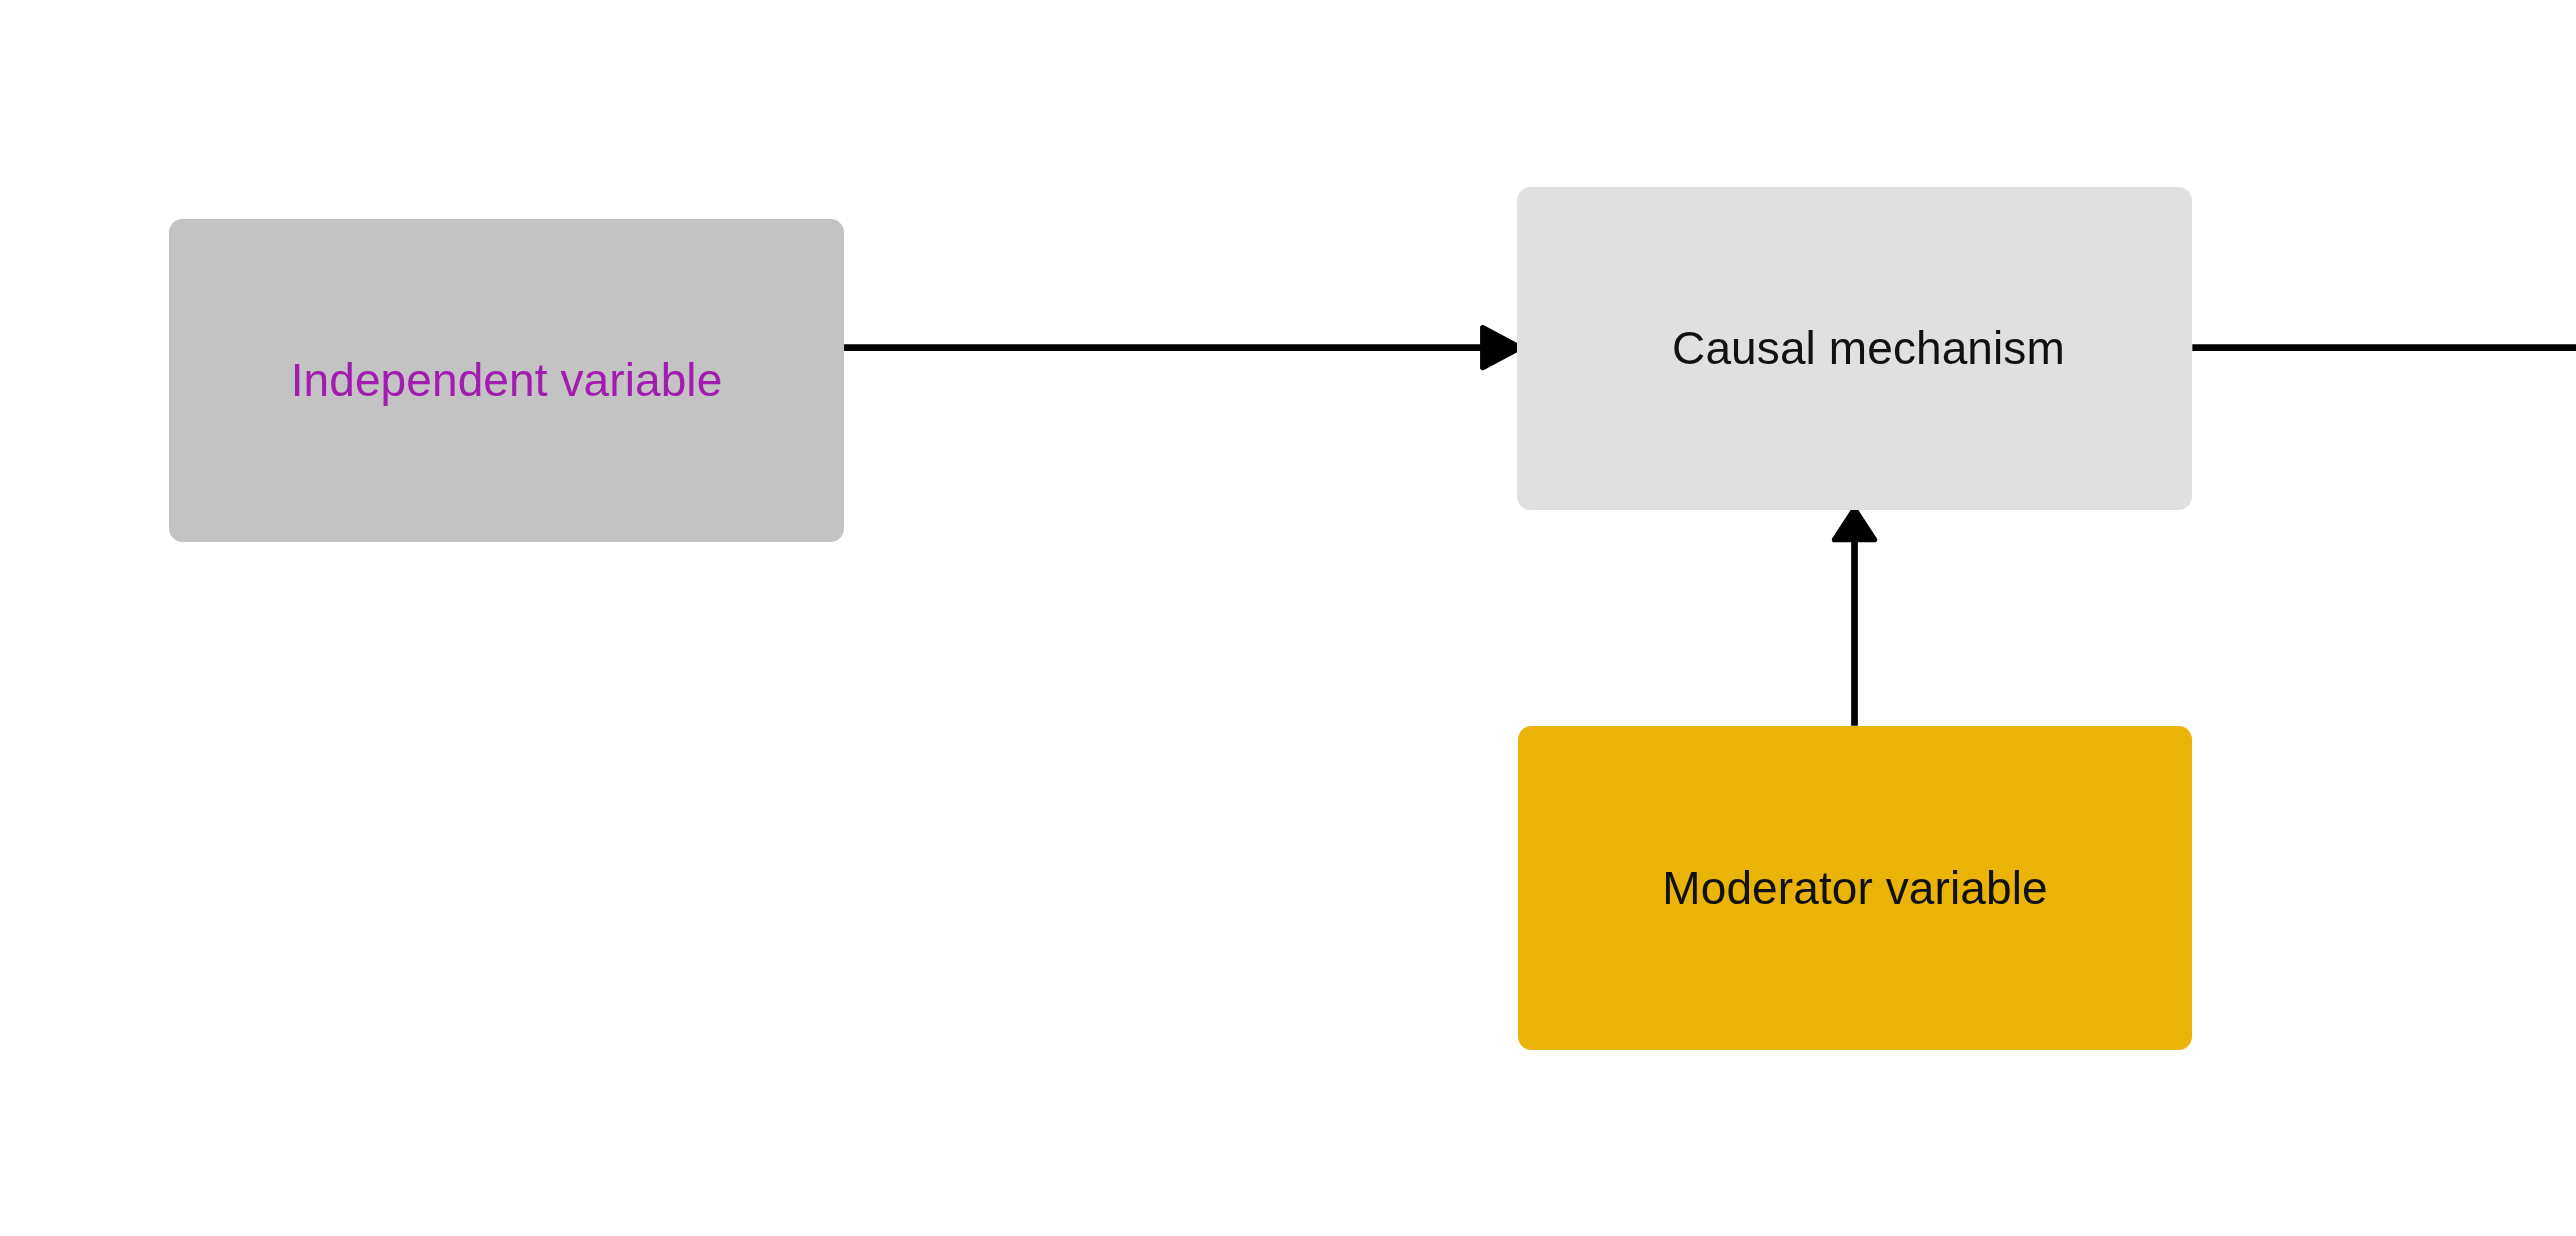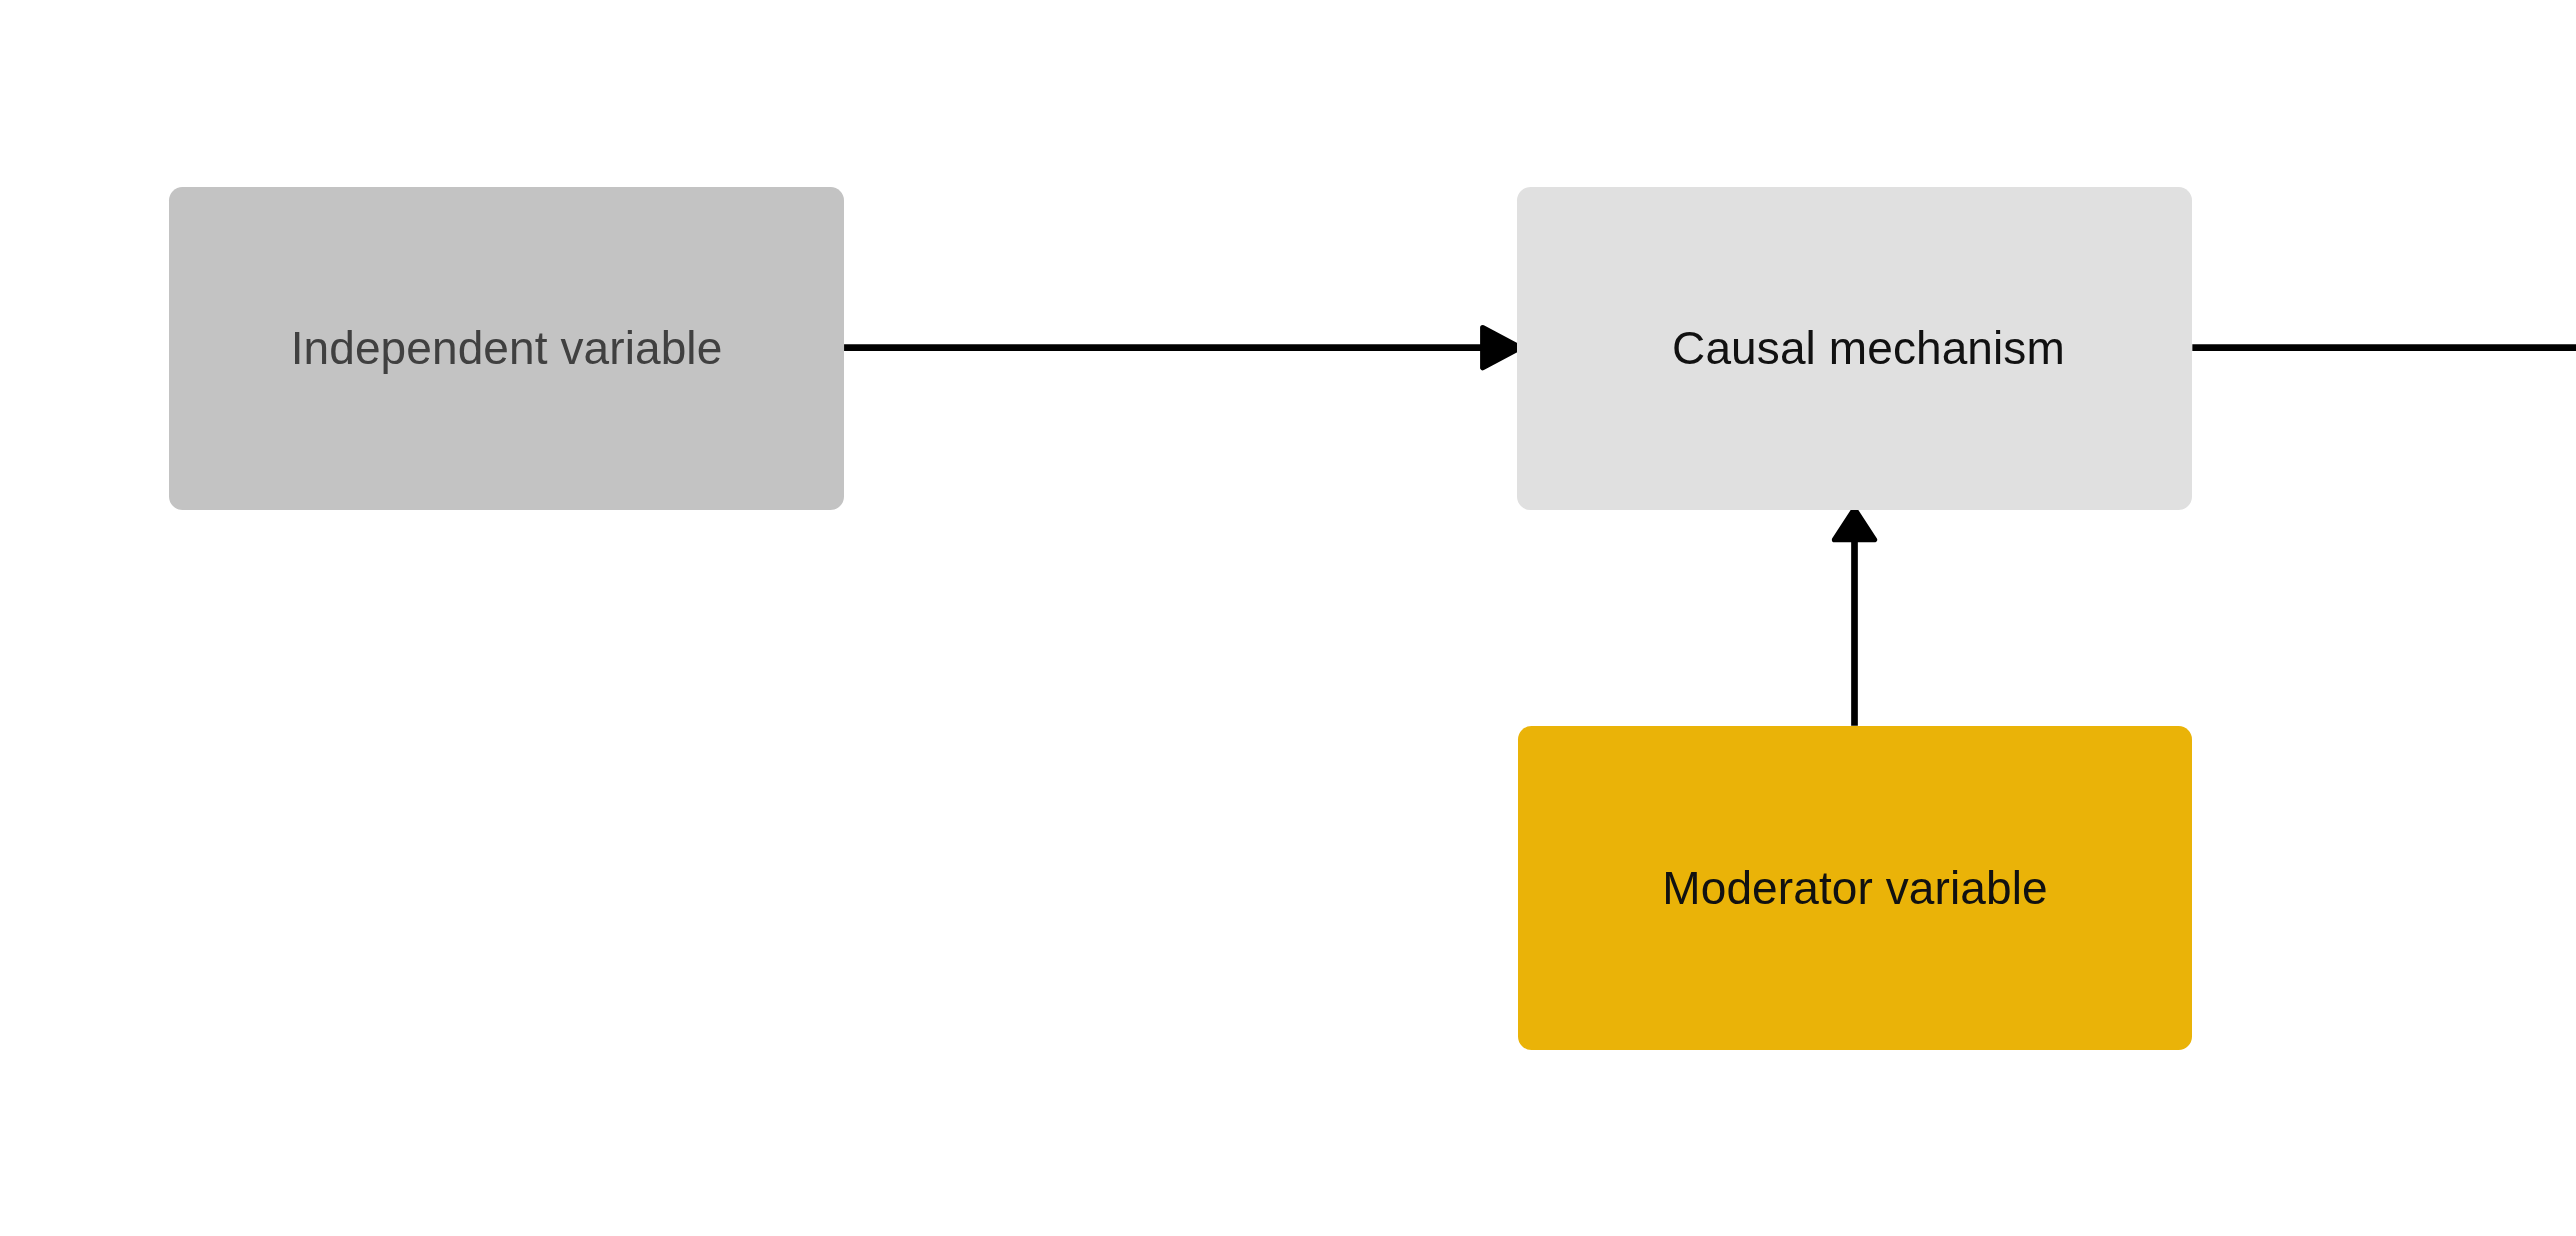--- a/index.html
+++ b/index.html
@@ -90,21 +90,21 @@
       <line class="edge-line" x1="4256" y1="675" x2="5498" y2="675" style="stroke: rgb(0, 0, 0);"></line>
       <polygon class="edge-head" points="5490,636 5563,675 5490,714" style="fill: rgb(0, 0, 0); stroke: rgb(0, 0, 0);"></polygon>
     </g>
 
     <g>
       <line class="edge-line" x1="3600" y1="1409" x2="3600" y2="1052" style="stroke: rgb(0, 0, 0);"></line>
       <polygon class="edge-head" points="3561,1048 3600,988 3639,1048" style="fill: rgb(0, 0, 0); stroke: rgb(0, 0, 0);"></polygon>
     </g>
   </svg>
 
-  <div class="node" id="node-independent" style="background: rgb(195, 195, 195); color: #404040;">
+  <div class="node" id="node-independent" style="background: rgb(195, 195, 195); color: #a21caf; margin-top: 32px;">
     <span class="node-label">Independent variable</span>
   </div>
 
   <div class="node" id="node-causal" style="background: rgb(224, 224, 224); color: rgb(17, 17, 17); padding-left: 28px;">
     <span class="node-label">Causal mechanism</span>
   </div>
 
   <div class="node" id="node-moderator" style="background: #eab308; color: rgb(17, 17, 17);">
     <span class="node-label">Moderator variable</span>
   </div>

